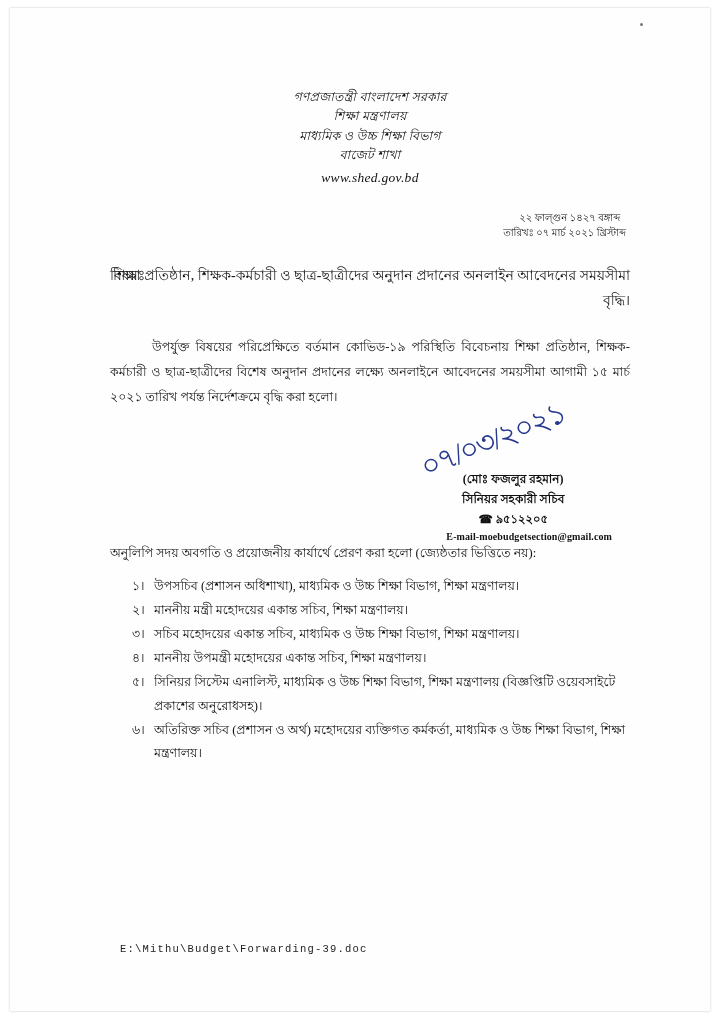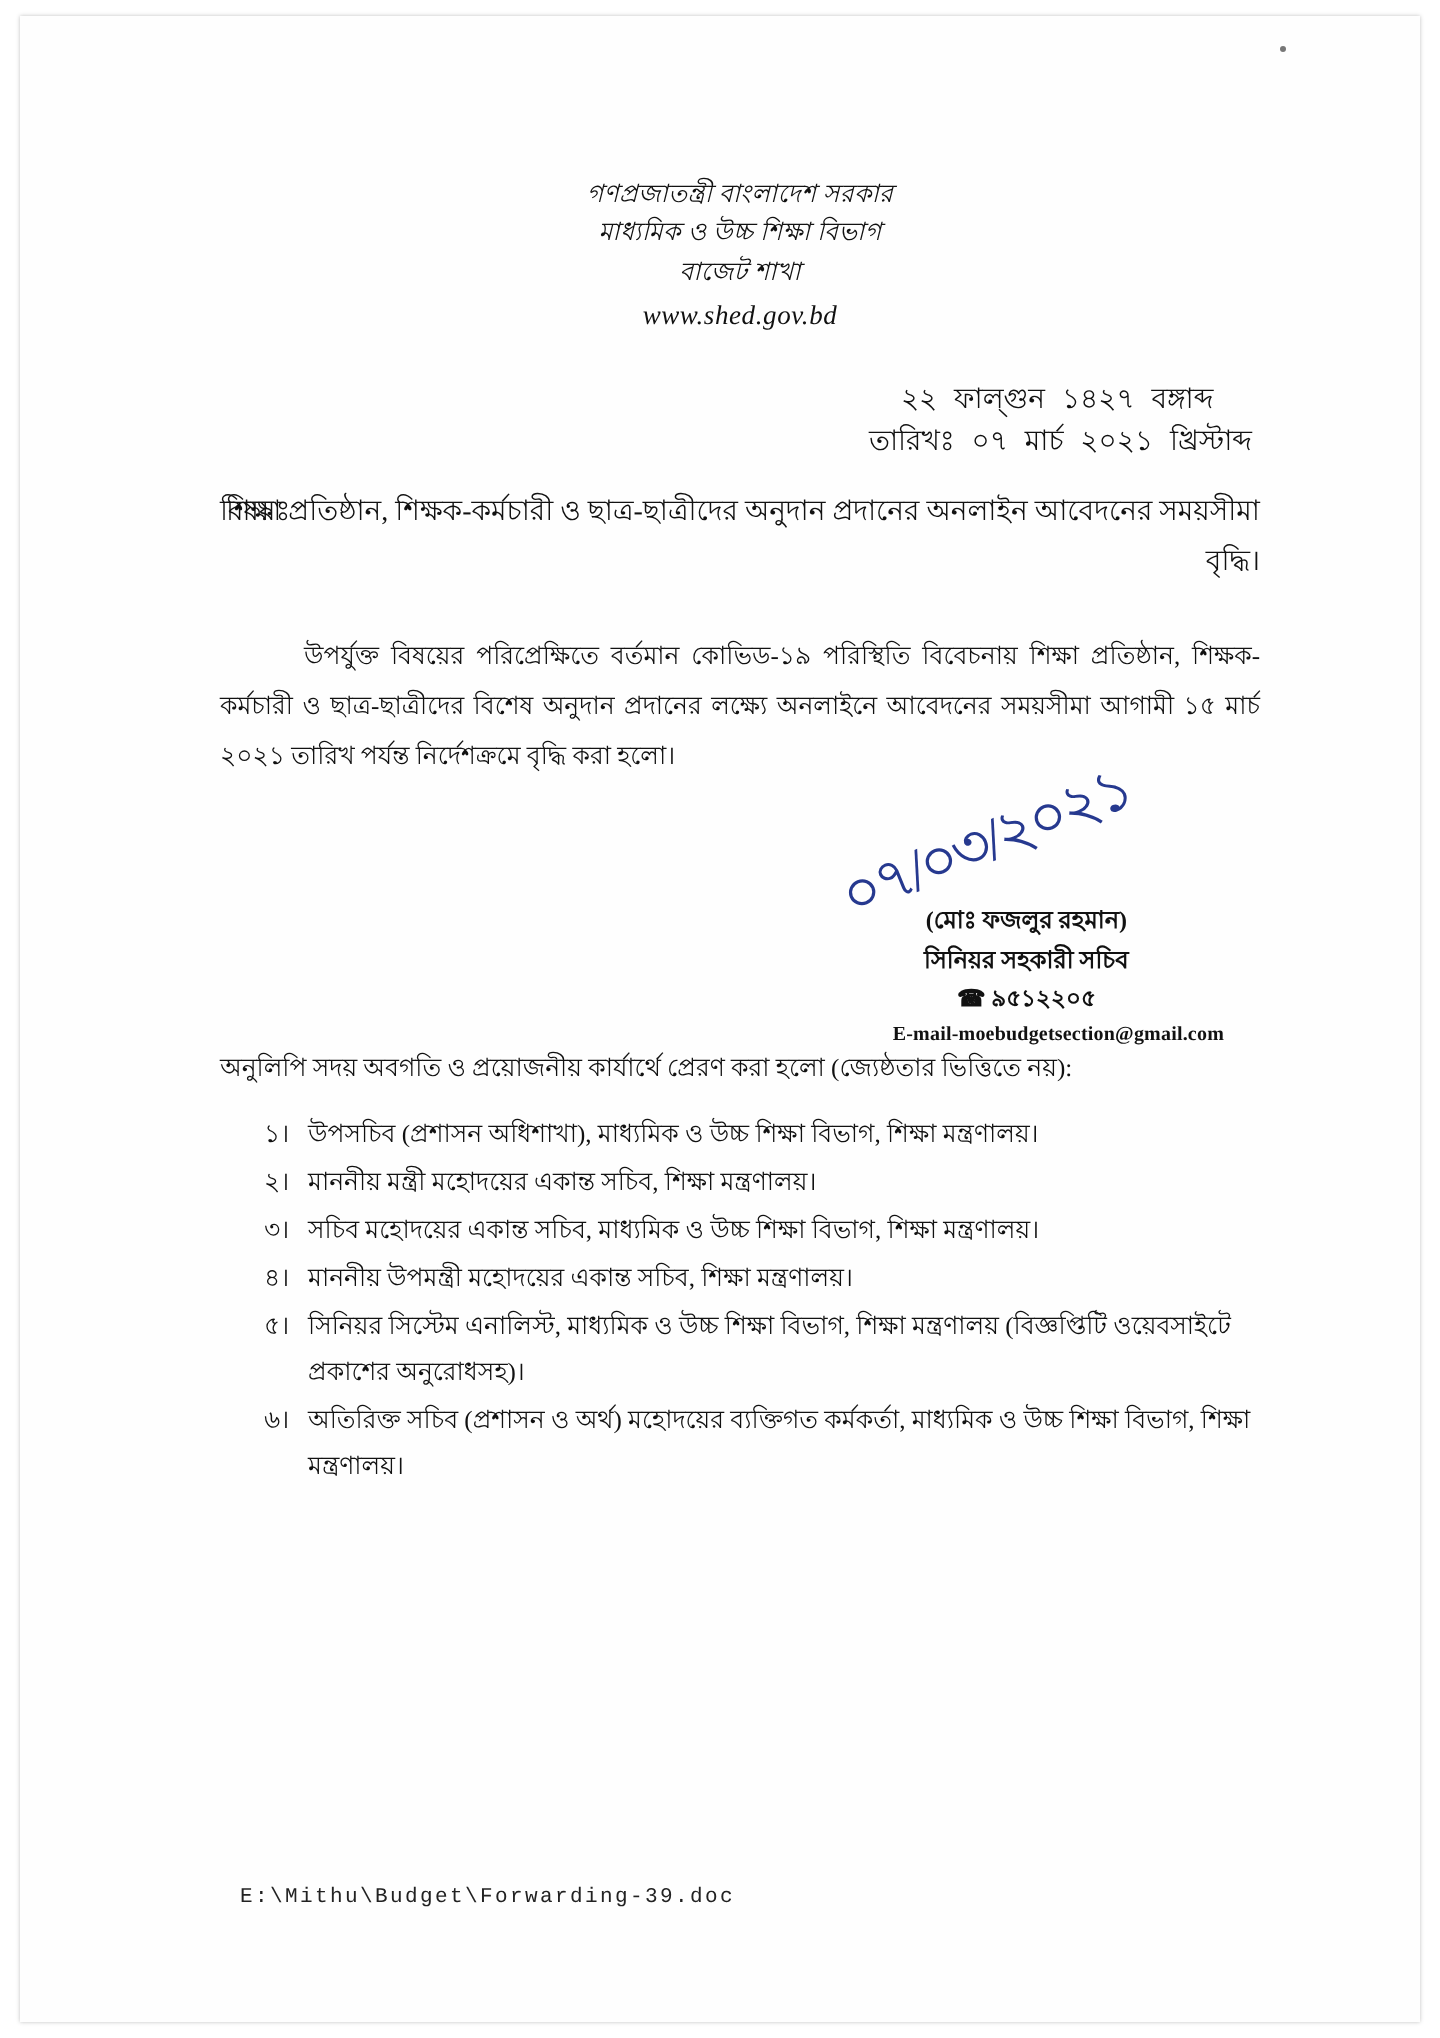--- a/index.html
+++ b/index.html
@@ -72,23 +72,22 @@
     left: 10px;
     top: 6px;
     white-space: nowrap;
   }
   .dateBlock {
     position: absolute;
     right: 4px;
     top: -2px;
     text-align: left;
     line-height: 1.5;
-    font-size: 14px;
-    white-space: nowrap;
-    font-family: Liberation Mono, monospace;
+    font-size: 10px;
+    white-space: nowrap;
   }
   .dateBlock .l1 { padding-left: 16px; }
 
   
   .subjRow {
     position: relative;
     margin-top: 14px;
     font-size: 14px;
     line-height: 1.75;
   }
@@ -185,20 +184,21 @@
 <body>
 
 <div class="page">
   <div class="paper">
     <div class="speck"></div>
 
     <div class="content">
 
       <div class="hdr">
         <div>গণপ্রজাতন্ত্রী বাংলাদেশ সরকার</div>
+        <div>শিক্ষা মন্ত্রণালয়</div>
         <div>মাধ্যমিক ও উচ্চ শিক্ষা বিভাগ</div>
         <div>বাজেট শাখা</div>
         <div class="web">www.shed.gov.bd</div>
       </div>
 
       <div class="memoRow">
         <div class="dateBlock">
           <div class="l1">২২ ফাল্গুন ১৪২৭ বঙ্গাব্দ</div>
           <div>
             <span>তারিখঃ</span>

